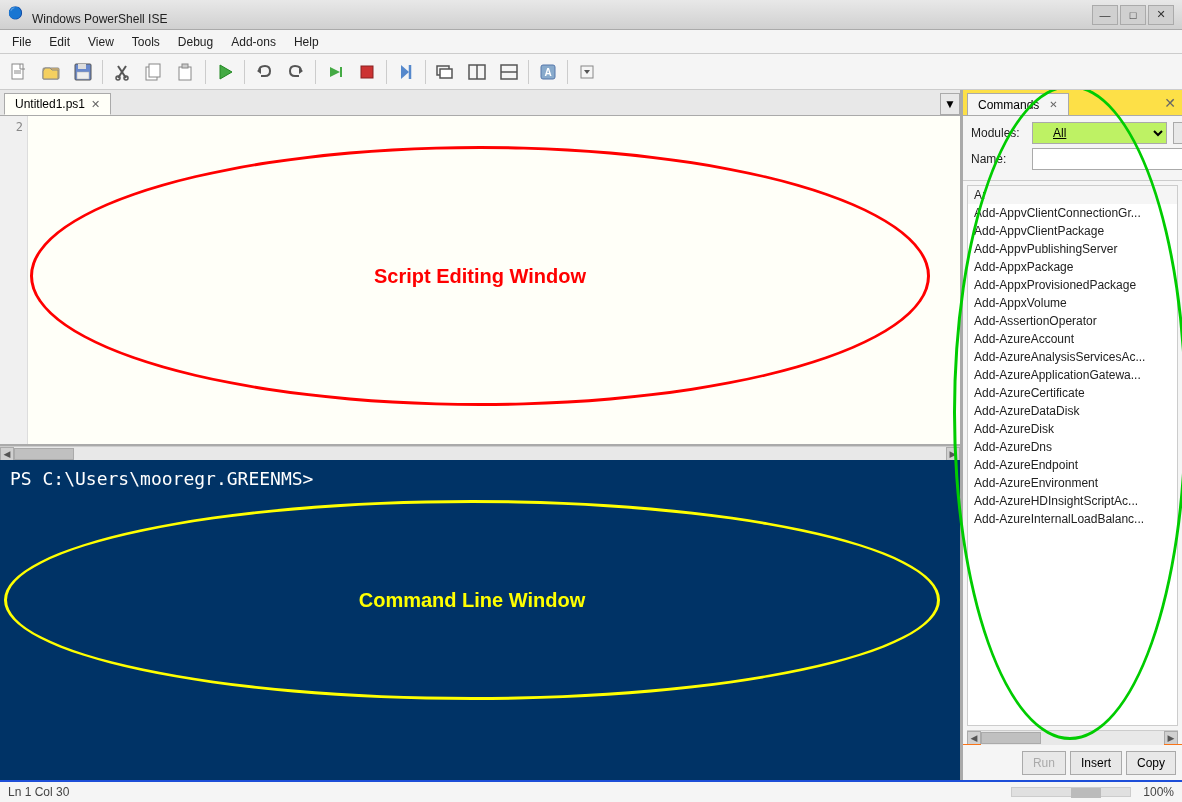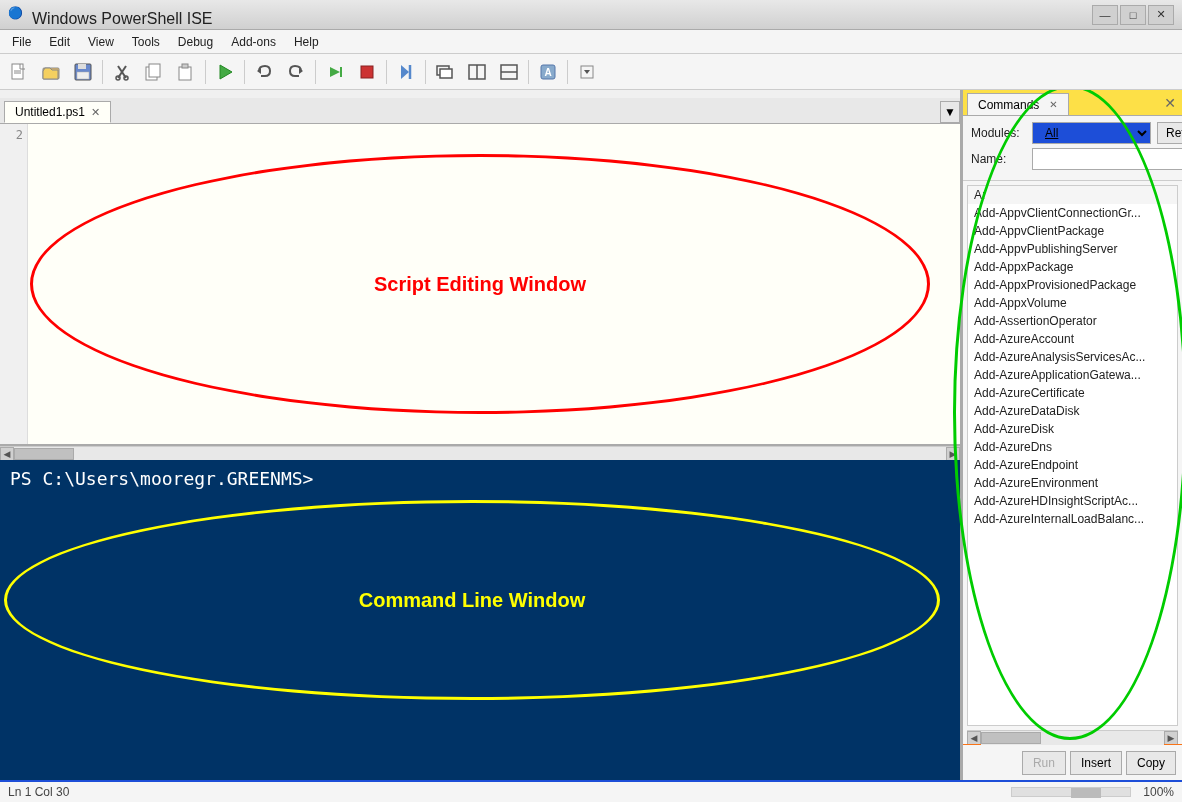--- a/index.html
+++ b/index.html
@@ -27,21 +27,21 @@
     #title-bar-left {
       display: flex;
       align-items: center;
       gap: 6px;
     }
     #title-bar-icon {
       width: 18px;
       height: 18px;
     }
     #title-bar-title {
-      font-size: 16px;
+      font-size: 12px;
       color: #222;
       margin-top: 8px;
     }
     #title-bar-controls {
       display: flex;
       gap: 2px;
     }
     .title-btn {
       width: 26px;
       height: 20px;
@@ -118,21 +118,20 @@
     }
 
     
     #script-editor {
       flex: 1;
       background: #15803d;
       display: flex;
       flex-direction: column;
       overflow: hidden;
       border-bottom: 2px solid #aaa;
-      margin-top: 8px;
     }
 
     
     #tab-bar {
       background: #e8e8e8;
       height: 26px;
       display: flex;
       align-items: flex-end;
       padding-left: 4px;
       border-bottom: 1px solid #aaa;
@@ -375,22 +374,22 @@
       font-size: 12px;
       color: #222;
       width: 55px;
       flex-shrink: 0;
     }
     .commands-select {
       flex: 1;
       height: 22px;
       font-size: 12px;
       border: 1px solid #aaa;
-      background: #1d4ed8;
-      padding: 0 8px;
+      background: #bef264;
+      padding: 0 16px;
       text-decoration: underline;
     }
     .commands-refresh-btn {
       height: 22px;
       padding: 0 8px;
       font-size: 12px;
       background: #e8e8e8;
       border: 1px solid #aaa;
       cursor: pointer;
     }

